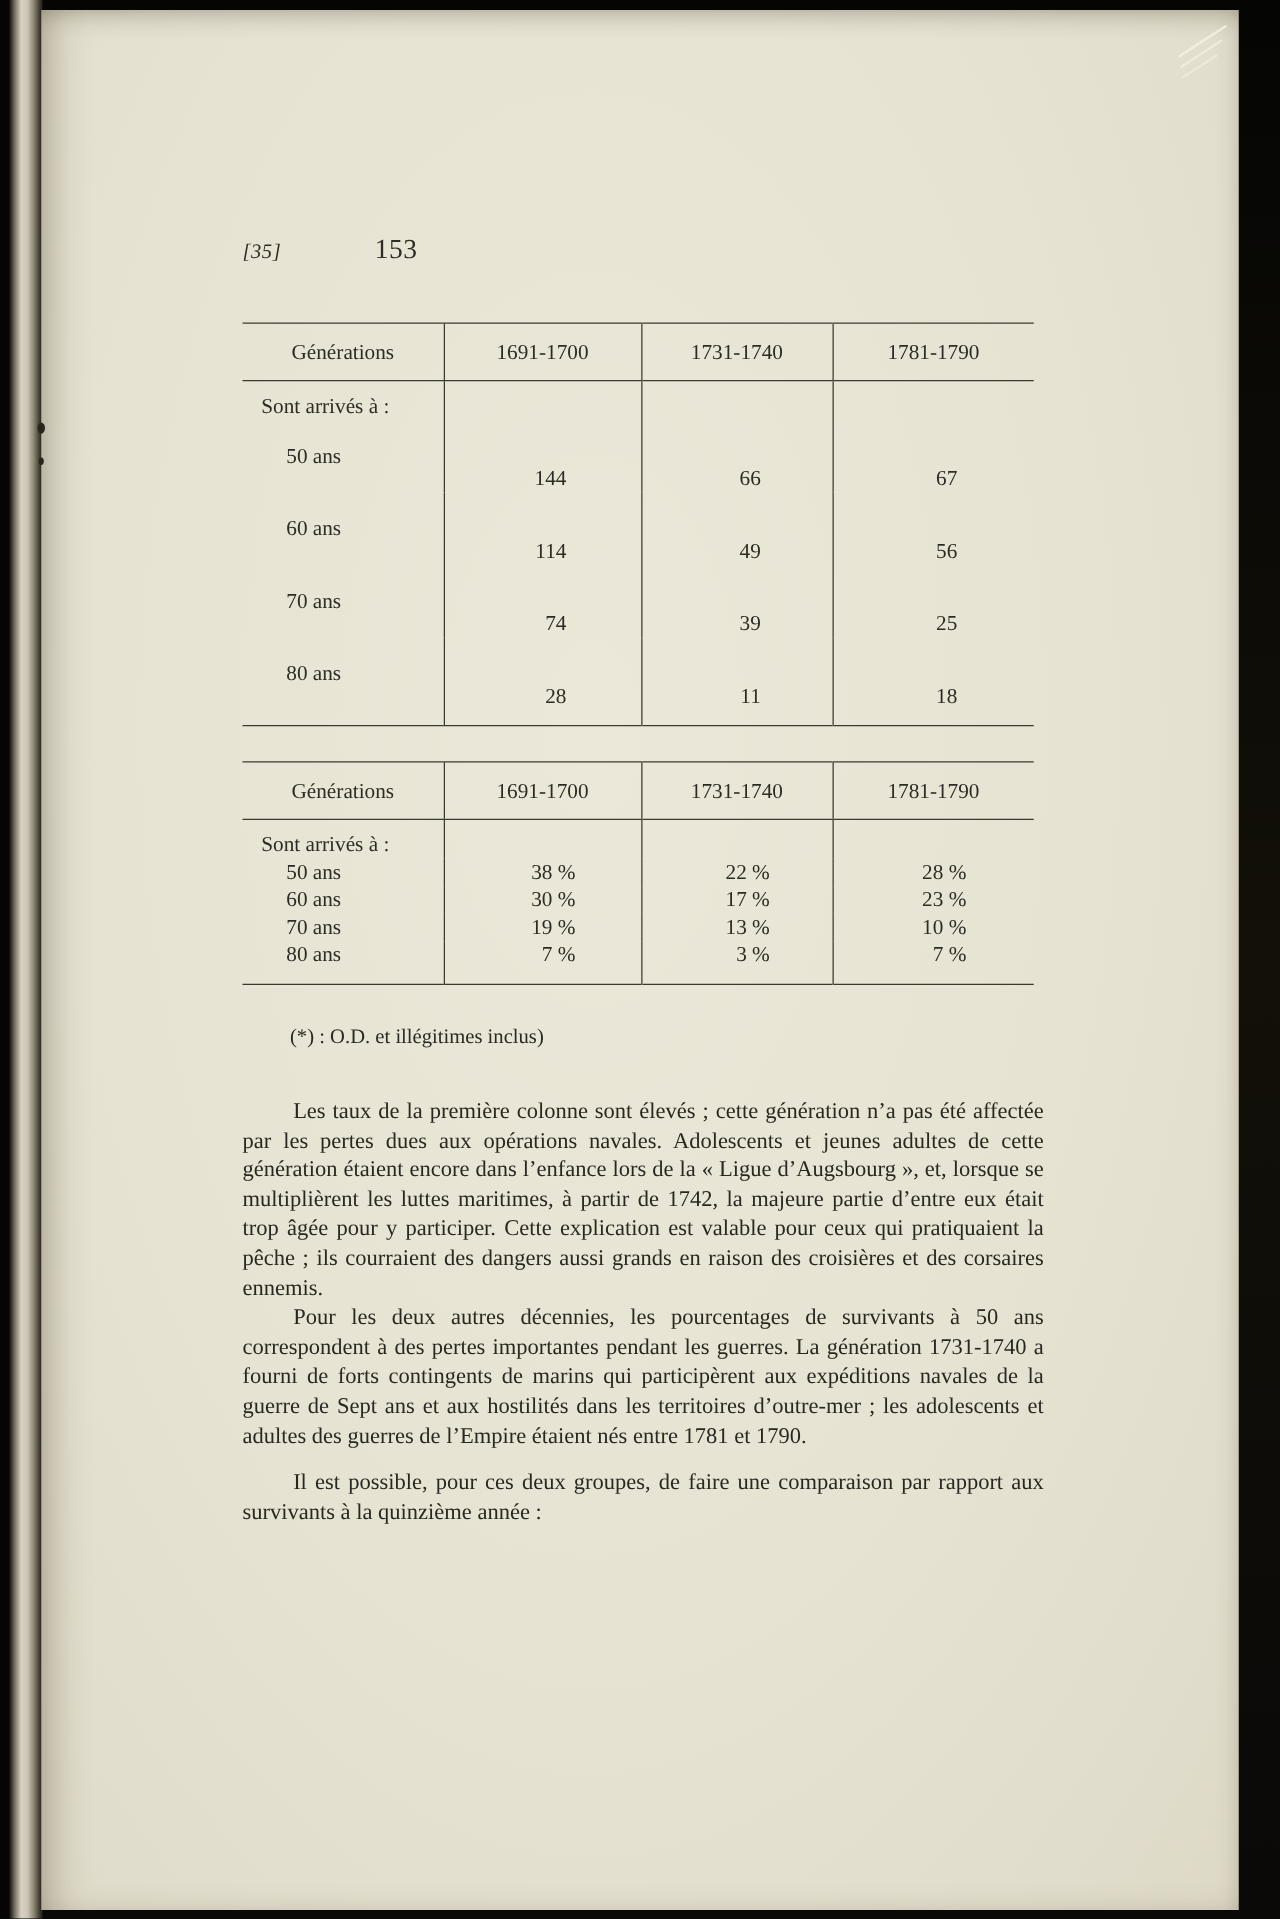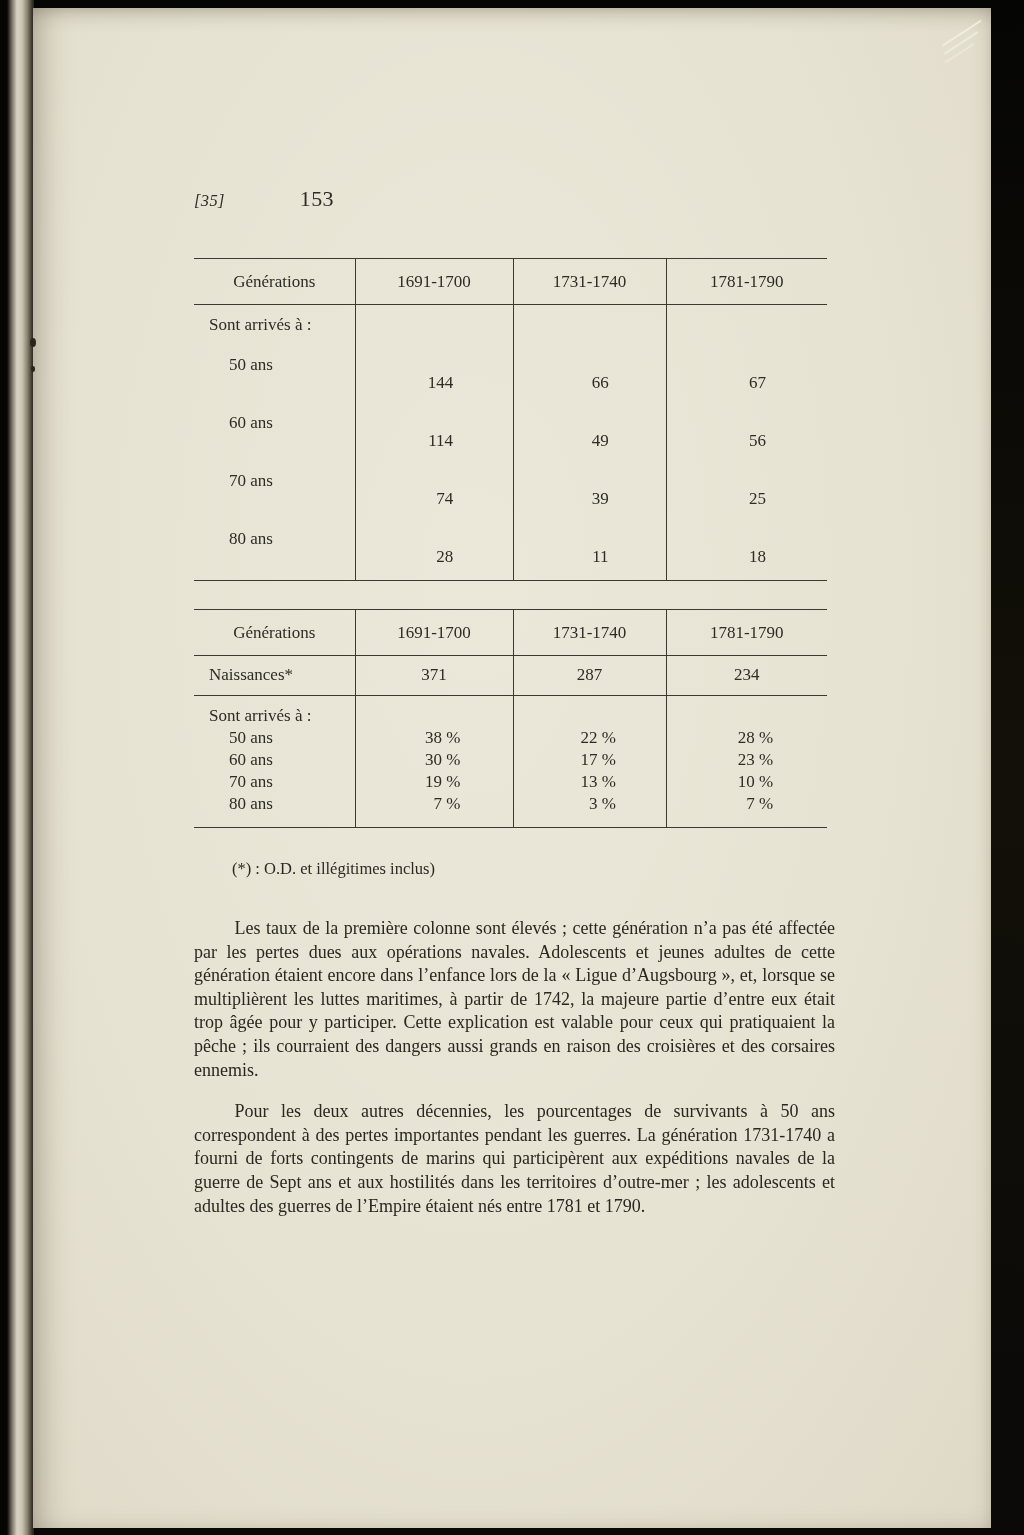--- a/index.html
+++ b/index.html
@@ -65,21 +65,21 @@
 
   .t1 { margin-top:46px; }
   .intro { margin:44px 0 0 0; font-size:18px; }
   .t2 { margin-top:28px; }
   .footnote { margin:31px 0 0 38px; font-size:16.5px; }
 
   .body-text { margin-top:38px; font-size:18px; line-height:23.6px; text-align:justify; color:#29271f; }
   .body-text p { margin:0; text-indent:2.25em; }
   .body-text p.sp-s { margin-top:4px; }
   .body-text p.sp-m { margin-top:14px; }
-  .body-text p.sp-l { margin-top:18px; }
+  .body-text p.sp-l { }
 </style>
 </head>
 <body>
 
 <div class="stage">
   <div class="spine"></div>
 
   <div class="page">
     <div class="page-edges">
         <i></i>
@@ -155,26 +155,20 @@
           </colgroup>
         <thead>
           <tr>
             <th>Générations</th>
             <th class="vl">1691-1700</th>
             <th class="vl">1731-1740</th>
             <th class="vl">1781-1790</th>
           </tr>
         </thead>
         <tbody>
-          <tr class="naiss">
-            <td class="lbl">Naissances*</td>
-            <td class="vl"><span>371</span></td>
-            <td class="vl"><span>287</span></td>
-            <td class="vl"><span>234</span></td>
-          </tr>
           <tr class="group">
             <td class="lbl">Sont arrivés à :</td>
             <td class="vl"></td>
             <td class="vl"></td>
             <td class="vl"></td>
           </tr>
           <tr>
             <td class="lbl ind">50 ans</td>
             <td class="vl"><span class="pct">38 %</span></td>
             <td class="vl"><span class="pct">22 %</span></td>
@@ -199,17 +193,18 @@
             <td class="vl"><span class="pct">7 %</span></td>
           </tr>
         </tbody>
       </table>
 
       <p class="footnote">(*) : O.D. et illégitimes inclus)</p>
 
       <div class="body-text">
         <p>Les taux de la première colonne sont élevés ; cette génération n’a pas été affectée par les pertes dues aux opérations navales. Adolescents et jeunes adultes de cette génération étaient encore dans l’enfance lors de la « Ligue d’Augsbourg », et, lorsque se multiplièrent les luttes maritimes, à partir de 1742, la majeure partie d’entre eux était trop âgée pour y participer. Cette explication est valable pour ceux qui pratiquaient la pêche ; ils courraient des dangers aussi grands en raison des croisières et des corsaires ennemis.</p>
         <p class="sp-l">Pour les deux autres décennies, les pourcentages de survivants à 50 ans correspondent à des pertes importantes pendant les guerres. La génération 1731-1740 a fourni de forts contingents de marins qui participèrent aux expéditions navales de la guerre de Sept ans et aux hostilités dans les territoires d’outre-mer ; les adolescents et adultes des guerres de l’Empire étaient nés entre 1781 et 1790.</p>
+        <p class="sp-m">Il est possible, pour ces deux groupes, de faire une comparaison par rapport aux survivants à la quinzième année :</p>
       </div>
 
     </div>
   </div>
 </div>
 
 </body></html>

